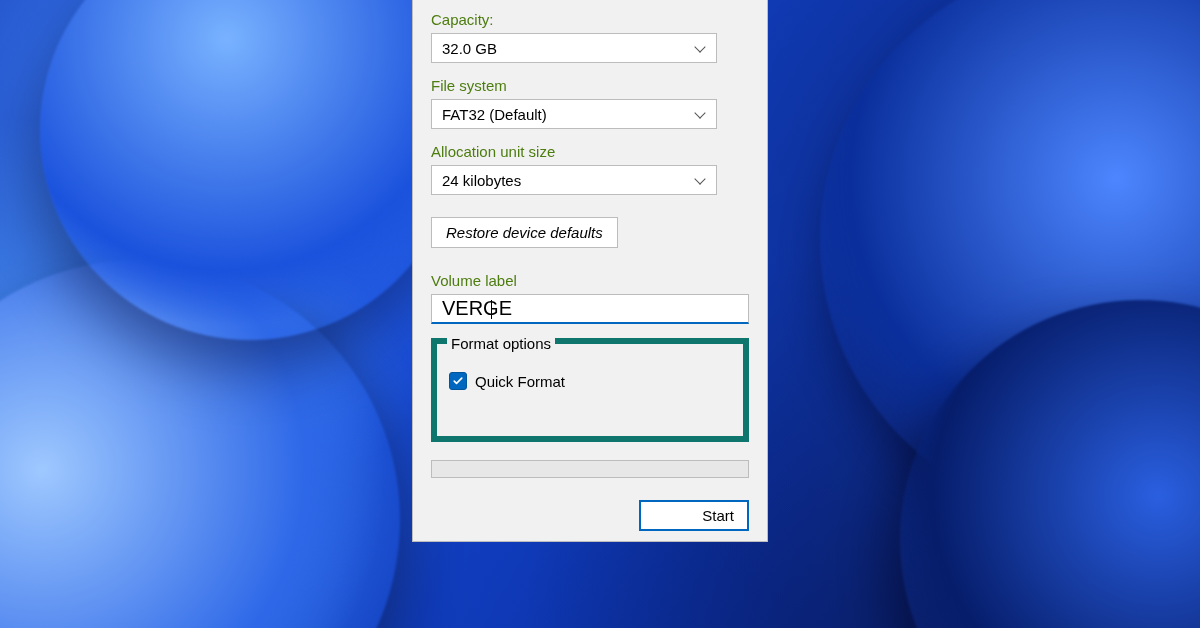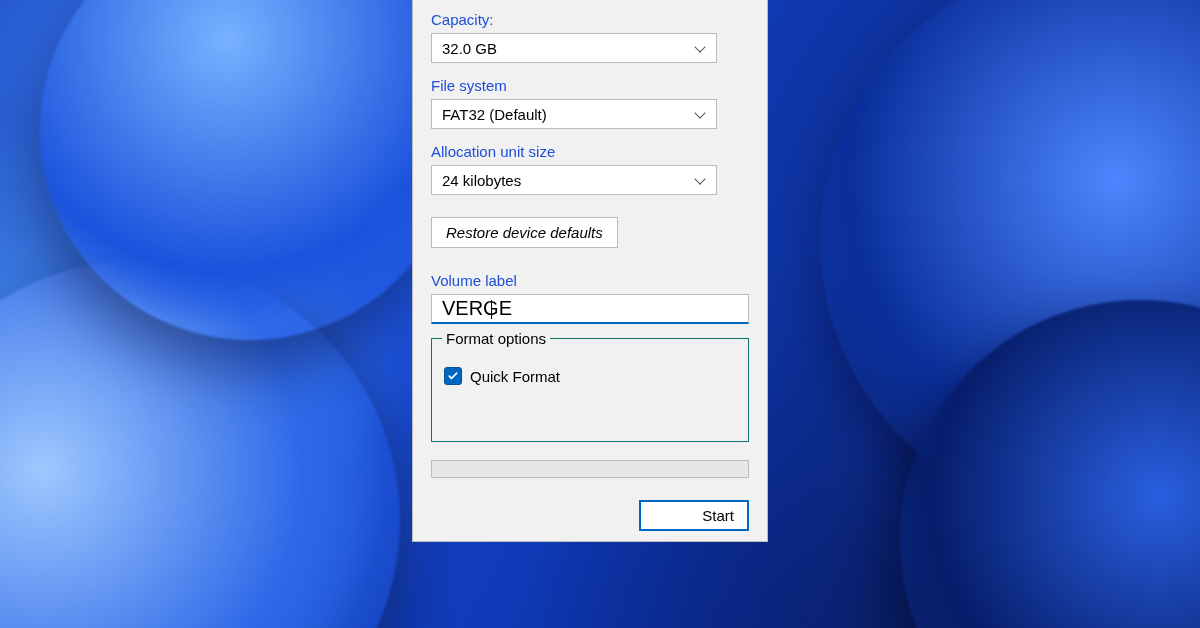--- a/index.html
+++ b/index.html
@@ -48,21 +48,21 @@
       top: -6px;
       width: 356px;
       background: #f1f1f1;
       border: 1px solid #bdbdbd;
       padding: 14px 18px 8px 18px;
     }
     .field-label {
       font-size: 15px;
       margin-top: 14px;
       margin-bottom: 5px;
-      color: #1d4ed8;
+      color: #4d7c0f;
     }
     .field-label.first { margin-top: 2px; }
 
     .select {
       width: 286px;
       height: 30px;
       background: #fff;
       border: 1px solid #bcbcbc;
       display: flex;
       align-items: center;
@@ -109,21 +109,21 @@
     .caret {
       position: absolute;
       top: 6px;
       height: 19px;
       width: 1px;
       background: #000;
     }
 
     .groupbox {
       margin-top: 14px;
-      border: 1px solid #0f766e;
+      border: 6px solid #0f766e;
       width: 318px;
       height: 104px;
       position: relative;
       padding: 28px 12px 10px 12px;
     }
     .groupbox .legend {
       position: absolute;
       top: -2px; left: 10px;
       background: #f1f1f1;
       padding: 0 4px;

